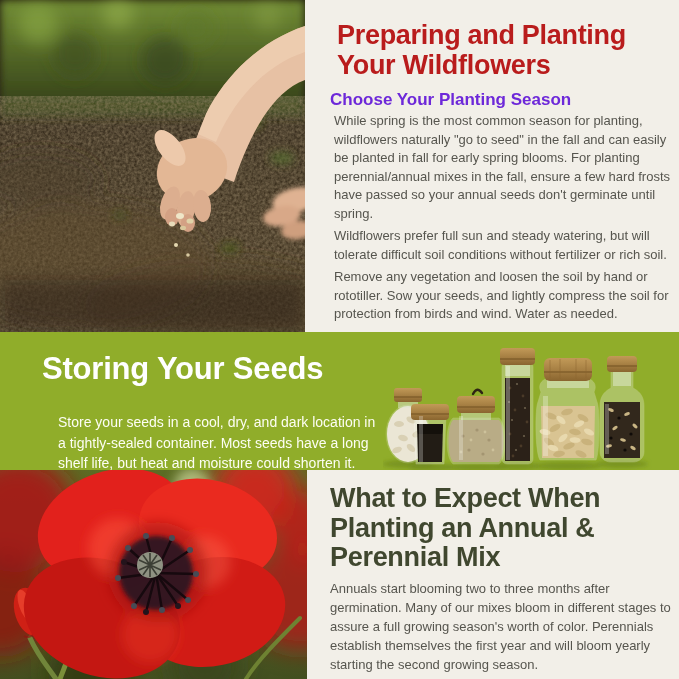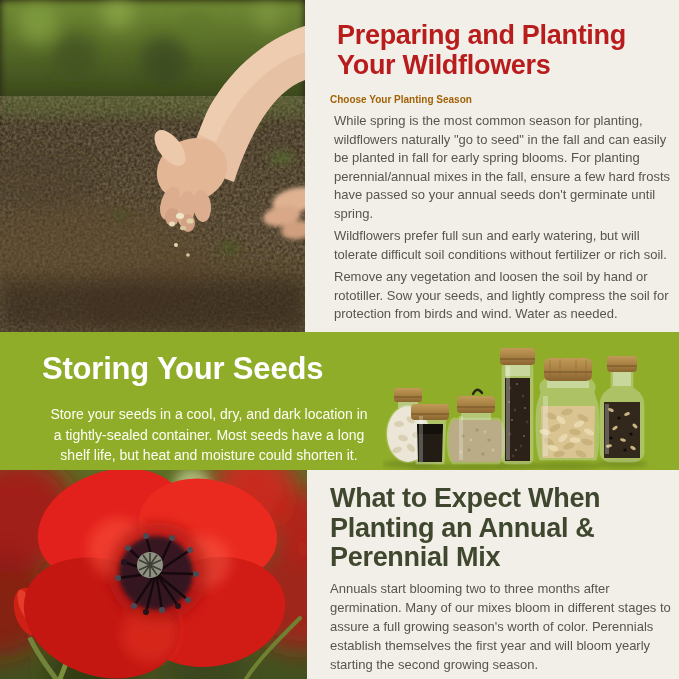--- a/index.html
+++ b/index.html
@@ -11,34 +11,34 @@
   
   .top-section{position:absolute;top:0;left:0;width:679px;height:332px;}
   .top-photo{position:absolute;top:0;left:0;width:305px;height:332px;overflow:hidden;}
   .top-panel{position:absolute;top:0;left:305px;width:374px;height:332px;background:#f2efe8;box-sizing:border-box;padding:13px 16px 0 25px;}
   .panel-title{
     margin:7px;width:342px;
     font-size:27px;line-height:30px;font-weight:700;color:#b91c1c;letter-spacing:-0.3px;
   }
   .sub-heading{
     margin:12px 0 2px 0;
-    font-size:10px;line-height:16px;font-weight:700;color:#a16207;
+    font-size:17px;line-height:16px;font-weight:700;color:#6d28d9;
   }
   .body-text{
     margin:4px;width:346px;
     font-size:13px;line-height:18.5px;color:#56554e;
   }
   
-  .band{position:absolute;top:332px;left:0;width:679px;height:138px;background:#90ad2a;text-align:center;}
+  .band{position:absolute;top:332px;left:0;width:679px;height:138px;background:#90ad2a;}
   .band-title{
     position:absolute;left:42px;top:20px;margin:0;
     font-size:31px;line-height:34px;font-weight:700;color:#ffffff;letter-spacing:-0.2px;
   }
   .band-body{
-    position:absolute;left:42px;top:64px;margin:8px;width:318px;
+    position:absolute;left:42px;top:64px;margin:16px;width:318px;
     font-size:14px;line-height:20.5px;color:#fdfef4;
   }
   .jars-photo{position:absolute;left:383px;top:12px;width:272px;height:126px;}
   
   .bottom-section{position:absolute;top:470px;left:0;width:679px;height:209px;}
   .bottom-photo{position:absolute;top:0;left:0;width:307px;height:209px;overflow:hidden;}
   .bottom-panel{position:absolute;top:0;left:307px;width:372px;height:262px;background:#f2efe8;box-sizing:border-box;padding:14px 14px 0 23px;}
   .bottom-title{
     margin:0;width:320px;
     font-size:27px;line-height:29.5px;font-weight:700;color:#40472f;letter-spacing:-0.3px;
@@ -134,21 +134,21 @@
         <rect x="0" y="280" width="305" height="52" fill="#17110a" opacity="0.35" filter="url(#b8)"></rect>
       </svg>
     </div>
 
     <div class="top-panel">
       <h1 class="panel-title">Preparing and Planting Your Wildflowers</h1>
 
       <h3 class="sub-heading">Choose Your Planting Season</h3>
       <p class="body-text">While spring is the most common season for planting, wildflowers naturally "go to seed" in the fall and can easily be planted in fall for early spring blooms. For planting perennial/annual mixes in the fall, ensure a few hard frosts have passed so your annual seeds don't germinate until spring.</p>
 
-      <p class="body-text">Wildflowers prefer full sun and early watering, but will tolerate difficult soil conditions without fertilizer or rich soil.</p>
+      <p class="body-text">Wildflowers prefer full sun and steady watering, but will tolerate difficult soil conditions without fertilizer or rich soil.</p>
 
       <p class="body-text">Remove any vegetation and loosen the soil by hand or rototiller. Sow your seeds, and lightly compress the soil for protection from birds and wind. Water as needed.</p>
     </div>
   </div>
 
   <div class="band">
     <h2 class="band-title">Storing Your Seeds</h2>
     <p class="band-body">Store your seeds in a cool, dry, and dark location in a tightly-sealed container. Most seeds have a long shelf life, but heat and moisture could shorten it.</p>
 
     <div class="jars-photo">

